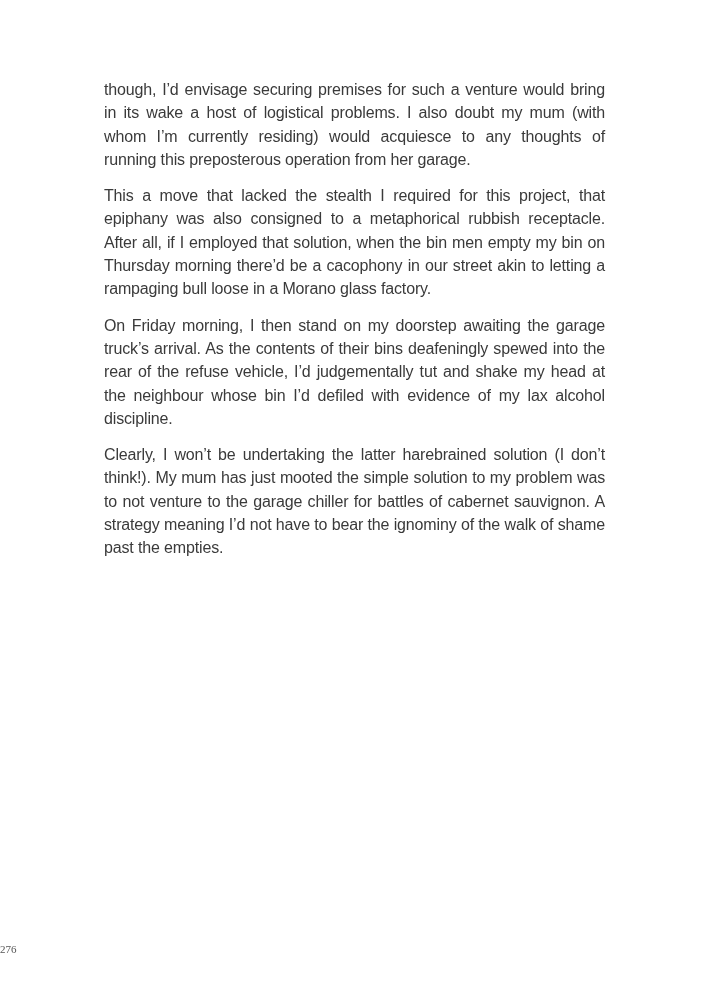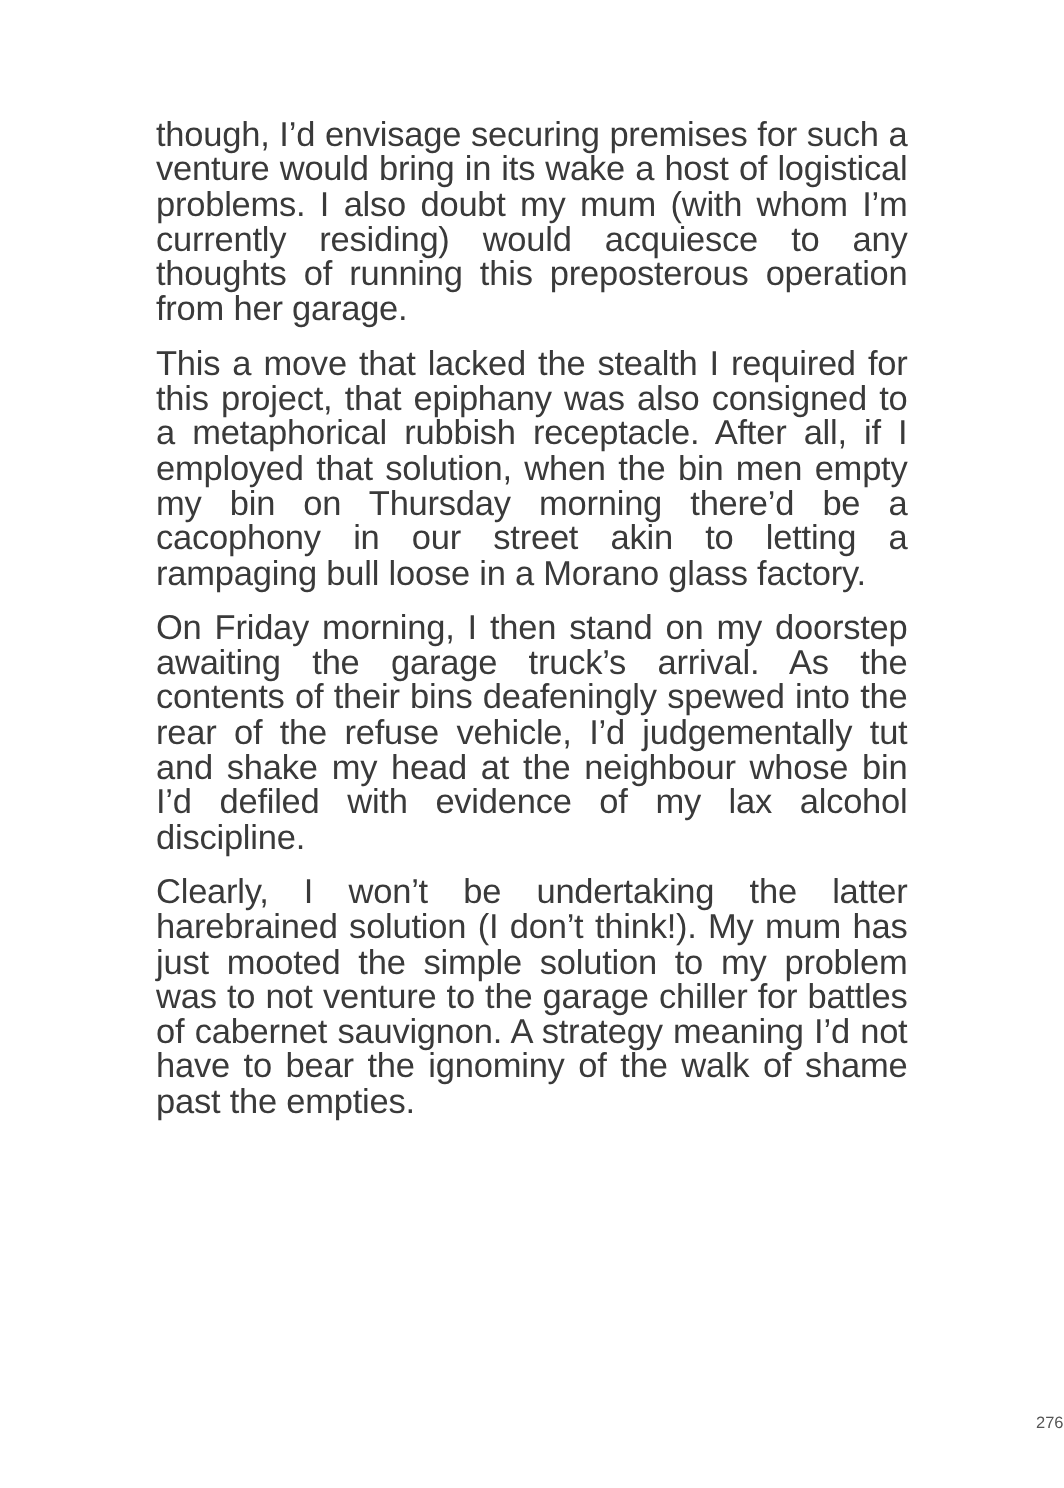--- a/index.html
+++ b/index.html
@@ -14,34 +14,34 @@
       overflow: hidden;
     }
     .page {
       position: absolute;
       left: 104px;
       top: 78px;
       width: 501px;
     }
     .para {
       font-family: "Liberation Sans", sans-serif;
-      font-size: 23px;
+      font-size: 16px;
       line-height: 23.3px;
       color: #3a3a3a;
       text-align: justify;
       margin: 0 0 13px 0;
       letter-spacing: -0.15px;
     }
     .page-number {
       position: absolute;
       left: 0;
       width: 709px;
       top: 943px;
-      text-align: right;
-      font-family: Liberation Sans, sans-serif;
+      text-align: left;
+      font-family: Liberation Serif, serif;
       font-size: 11px;
       color: #555555;
     }
   </style>
 </head>
 <body>
 
 <div class="page">
   <p class="para">though, I’d envisage securing premises for such a venture would bring in its wake a host of logistical problems. I also doubt my mum (with whom I’m currently residing) would acquiesce to any thoughts of running this preposterous operation from her garage.</p>
   <p class="para">This a move that lacked the stealth I required for this project, that epiphany was also consigned to a metaphorical rubbish receptacle. After all, if I employed that solution, when the bin men empty my bin on Thursday morning there’d be a cacophony in our street akin to letting a rampaging bull loose in a Morano glass factory.</p>

